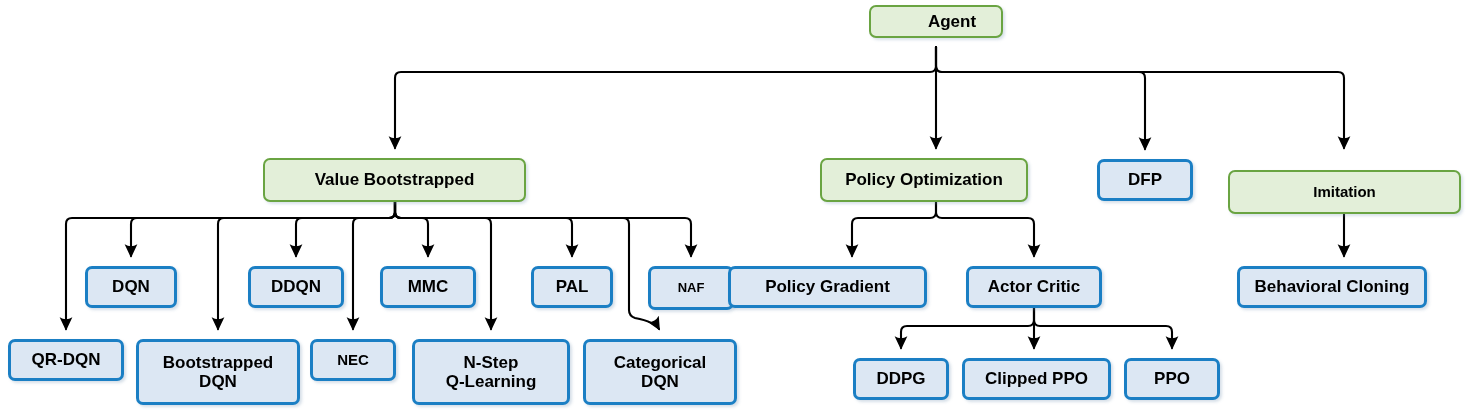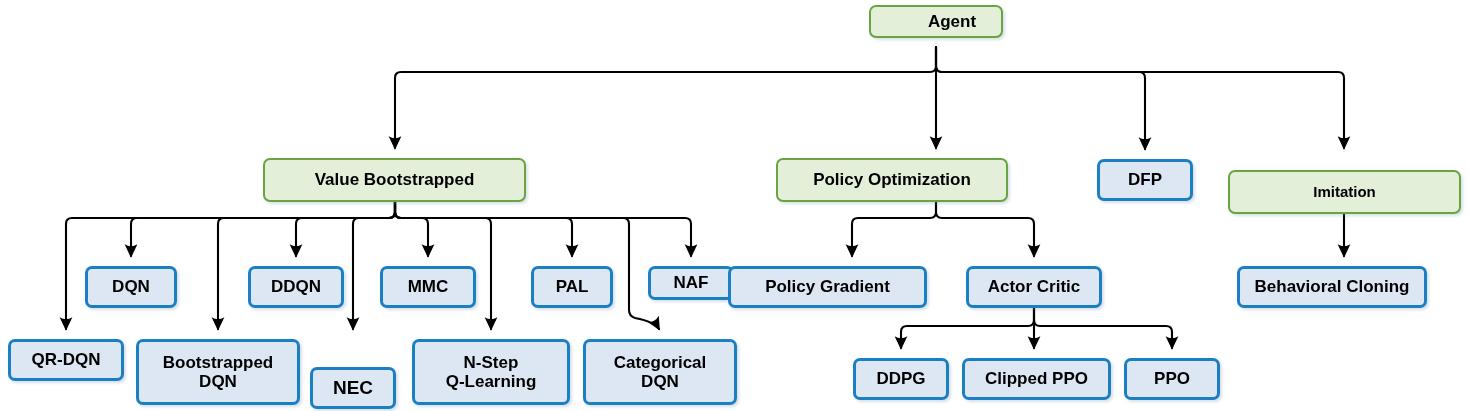--- a/index.html
+++ b/index.html
@@ -82,35 +82,35 @@
         <path d="M 1034 308 L 1034 320 Q 1034 326 1028 326 L 907 326 Q 901 326 901 332 L 901 348" marker-end="url(#arrow)"></path>
         <path d="M 1034 308 L 1034 348" marker-end="url(#arrow)"></path>
         <path d="M 1034 308 L 1034 320 Q 1034 326 1040 326 L 1166 326 Q 1172 326 1172 332 L 1172 348" marker-end="url(#arrow)"></path>
         <path d="M 1344 202 L 1344 256" marker-end="url(#arrow)"></path>
       </g>
   </svg>
 
   <div id="node-layer">
       <div class="node green" style="left: 869px; top: 5px; width: 134px; height: 33px; font-size: 17px; padding-left: 32px;">Agent</div>
       <div class="node green" style="left: 263px; top: 158px; width: 263px; height: 44px; font-size: 17px;">Value Bootstrapped</div>
-      <div class="node green" style="left: 776px; top: 158px; width: 232px; height: 44px; font-size: 17px;">Policy Optimization</div>
+      <div class="node green" style="left: 820px; top: 158px; width: 208px; height: 44px; font-size: 17px;">Policy Optimization</div>
       <div class="node blue" style="left: 1097px; top: 159px; width: 96px; height: 42px; font-size: 17px;">DFP</div>
       <div class="node green" style="left: 1228px; top: 170px; width: 233px; height: 44px; font-size: 15px;">Imitation</div>
       <div class="node blue" style="left: 85px; top: 266px; width: 92px; height: 42px; font-size: 17px;">DQN</div>
       <div class="node blue" style="left: 248px; top: 266px; width: 96px; height: 42px; font-size: 17px;">DDQN</div>
       <div class="node blue" style="left: 380px; top: 266px; width: 96px; height: 42px; font-size: 17px;">MMC</div>
       <div class="node blue" style="left: 531px; top: 266px; width: 82px; height: 42px; font-size: 17px;">PAL</div>
-      <div class="node blue" style="left: 648px; top: 266px; width: 86px; height: 34px; font-size: 17px;">NAF</div>
+      <div class="node blue" style="left: 648px; top: 266px; width: 86px; height: 44px; font-size: 13px;">NAF</div>
       <div class="node blue" style="left: 728px; top: 266px; width: 199px; height: 42px; font-size: 17px;">Policy Gradient</div>
       <div class="node blue" style="left: 966px; top: 266px; width: 136px; height: 42px; font-size: 17px;">Actor Critic</div>
       <div class="node blue" style="left: 1237px; top: 266px; width: 190px; height: 42px; font-size: 17px;">Behavioral Cloning</div>
       <div class="node blue" style="left: 8px; top: 339px; width: 116px; height: 42px; font-size: 17px;">QR-DQN</div>
       <div class="node blue" style="left: 136px; top: 339px; width: 164px; height: 66px; font-size: 17px;">Bootstrapped
 DQN</div>
-      <div class="node blue" style="left: 310px; top: 339px; width: 86px; height: 42px; font-size: 19px; margin-top: 28px;">NEC</div>
+      <div class="node blue" style="left: 310px; top: 339px; width: 86px; height: 42px; font-size: 15px;">NEC</div>
       <div class="node blue" style="left: 412px; top: 339px; width: 158px; height: 66px; font-size: 17px;">N-Step
 Q-Learning</div>
       <div class="node blue" style="left: 583px; top: 339px; width: 154px; height: 66px; font-size: 17px;">Categorical
 DQN</div>
       <div class="node blue" style="left: 853px; top: 358px; width: 96px; height: 42px; font-size: 17px;">DDPG</div>
       <div class="node blue" style="left: 962px; top: 358px; width: 149px; height: 42px; font-size: 17px;">Clipped PPO</div>
       <div class="node blue" style="left: 1124px; top: 358px; width: 96px; height: 42px; font-size: 17px;">PPO</div>
     </div>
 
 </div>

